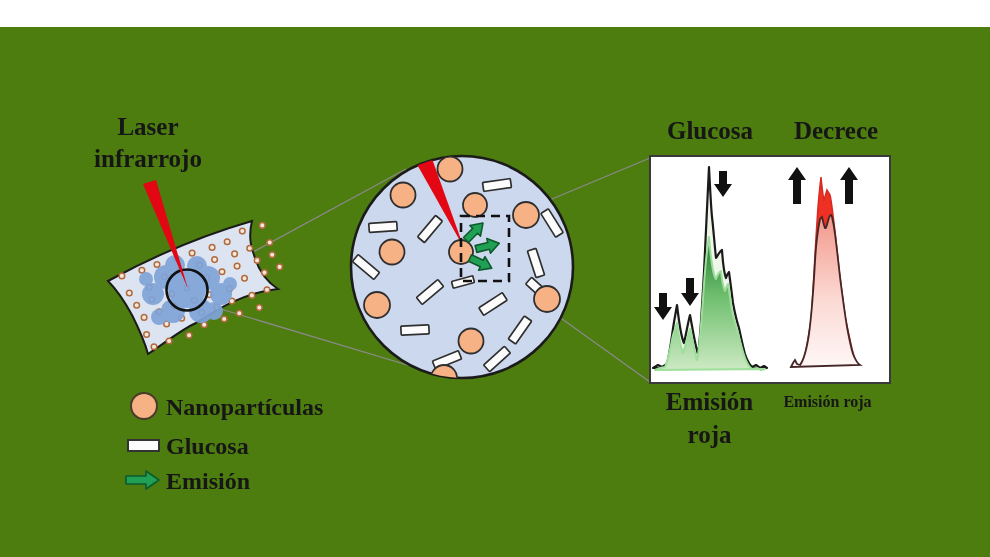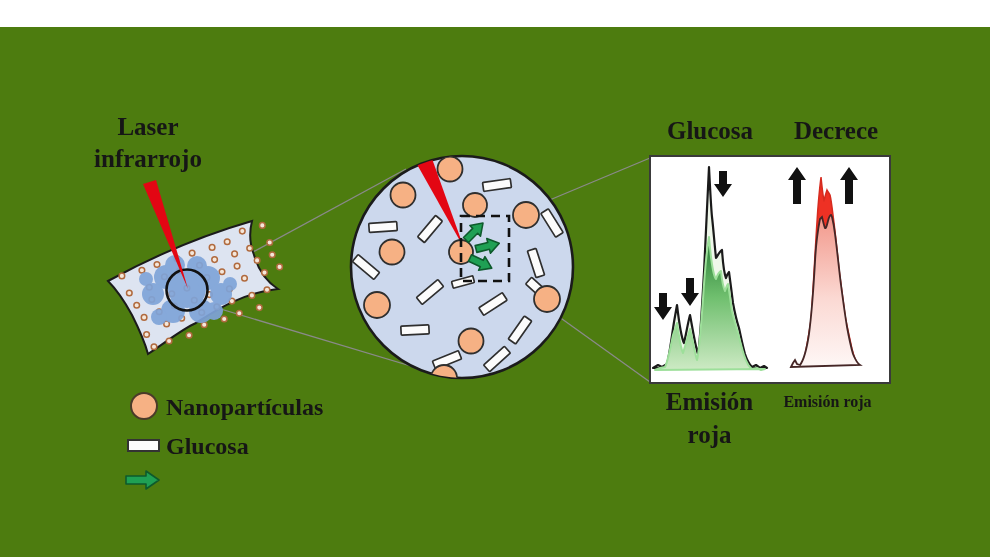--- a/index.html
+++ b/index.html
@@ -216,13 +216,14 @@
     </g>
   </svg>
 
   <div class="lbl lbl-laser">Laser infrarrojo</div>
   <div class="lbl lbl-decrece">Glucosa</div>
   <div class="lbl lbl-aumenta">Decrece</div>
   <div class="lbl lbl-emverde">Emisión roja</div>
   <div class="lbl lbl-emroja">Emisión roja</div>
   <div class="lbl-leg leg-1">Nanopartículas</div>
   <div class="lbl-leg leg-2">Glucosa</div>
+  <div class="lbl-leg leg-3">Emisión</div>
 </div>
 
 </body></html>

